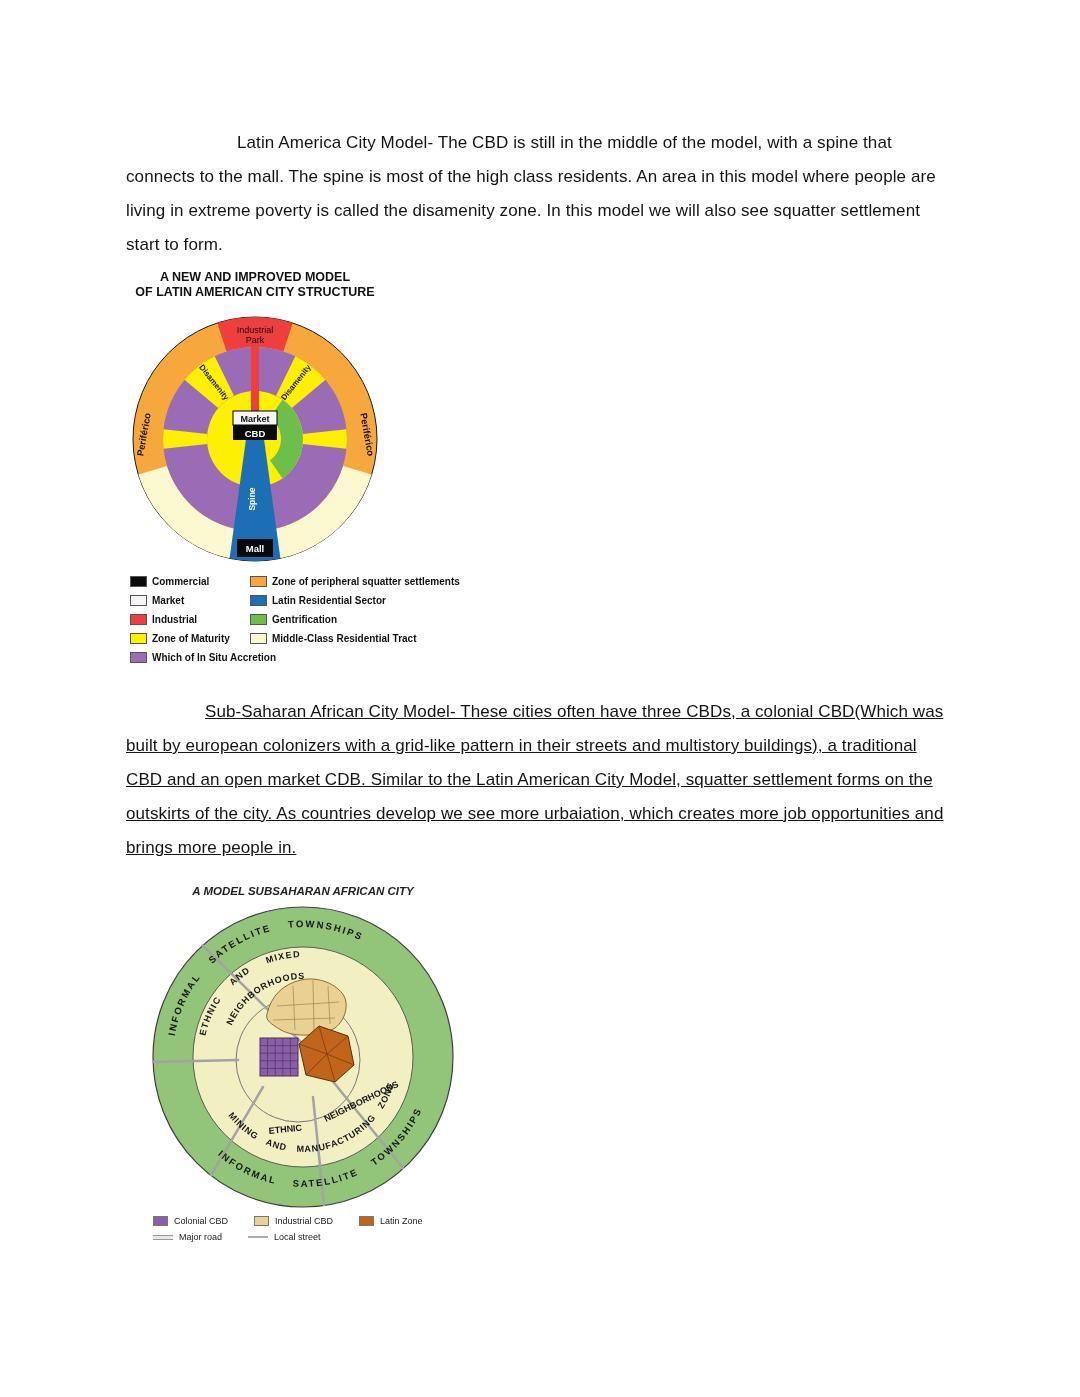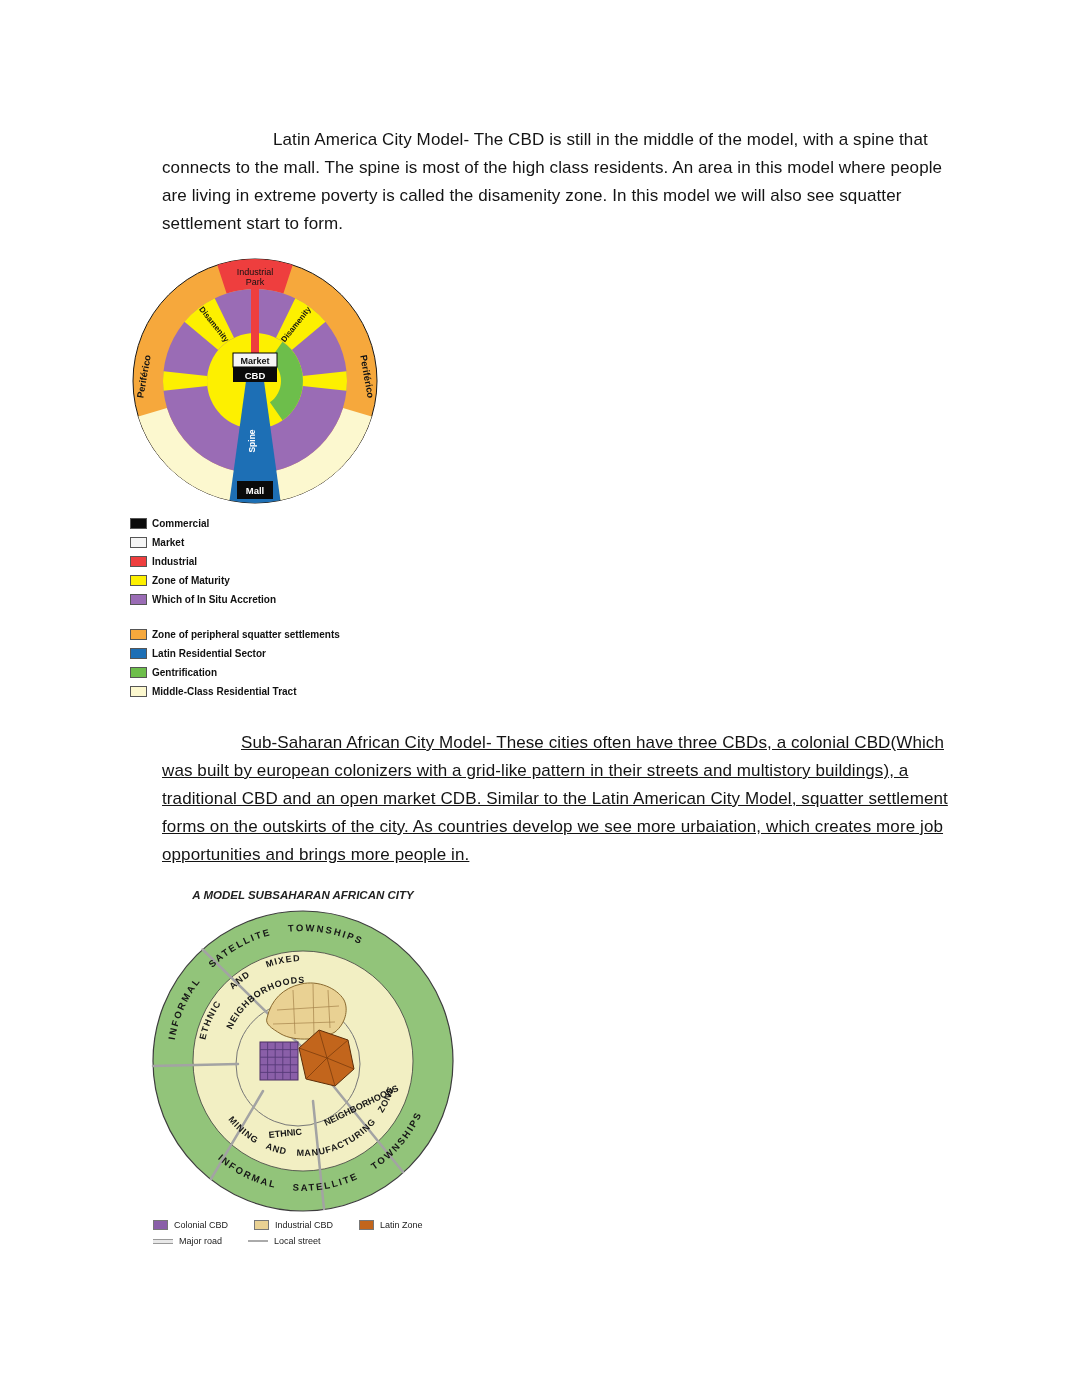--- a/index.html
+++ b/index.html
@@ -3,30 +3,30 @@
 <meta charset="utf-8">
 <style>
   * { margin:0; padding:0; box-sizing:border-box; }
   html,body { background:#ffffff; }
   .page {
     width:1080px; height:1397px; background:#ffffff;
     padding:126px 124px 0 126px;
     font-family:"Liberation Sans", sans-serif;
     color:#141414; position:relative; overflow:hidden;
   }
-  .body-text { font-size:17px; line-height:28px; letter-spacing:0.1px;margin-left:36px; }
+  .body-text { font-size:17px; line-height:34px; letter-spacing:0.1px; }
   .indent-1 { text-indent:111px; }
   .indent-2 { text-indent:79px; margin-top:32px;text-decoration:underline; }
 
   figure { margin:0; }
   .fig-latin { width:330px; margin-left:-36px; margin-top:8px; }
   .fig-title { font-size:12.5px; font-weight:bold; line-height:15px; text-align:center; width:330px; color:#111; }
   .latin-svg { display:block; width:330px; height:270px; margin-top:4px; }
 
-  .legend-latin { display:flex; gap:7px; padding-left:40px; margin-top:2px;flex-direction:column; }
+  .legend-latin { display:flex; gap:16px; padding-left:40px; margin-top:2px; }
   .legend-col { display:flex; flex-direction:column; gap:8px; }
   .legend-col.c1 { width:104px; flex:0 0 104px; }
   .legend-item { display:flex; align-items:center; gap:5px; white-space:nowrap; }
   .swatch { width:17px; height:11px; border:1px solid #555; flex:0 0 auto; }
   .legend-label { font-size:10px; font-weight:bold; color:#111; }
 
   .fig-african { width:320px; margin-left:17px; }
   .fig-title-sm { font-size:11.5px; font-weight:bold; text-align:center; width:320px; margin-top:20px; color:#222;font-style:italic; }
   .african-svg { display:block; width:320px; height:310px; margin-top:5px; }
 
@@ -45,20 +45,24 @@
   .straight-label { font-size:9px; font-weight:bold; fill:#161616; }
 </style>
 </head>
 <body>
 
 <div class="page">
 
   <p class="body-text indent-1">Latin America City Model- The CBD is still in the middle of the model, with a spine that connects to the mall. The spine is most of the high class residents. An area in this model where people are living in extreme poverty is called the disamenity zone. In this model we will also see squatter settlement start to form.</p>
 
   <figure class="fig-latin">
+    <div class="fig-title">
+      <div>A NEW AND IMPROVED MODEL</div>
+      <div>OF LATIN AMERICAN CITY STRUCTURE</div>
+    </div>
 
     <svg class="latin-svg" viewBox="0 0 330 270" xmlns="http://www.w3.org/2000/svg" xmlns:xlink="http://www.w3.org/1999/xlink">
 
       <circle cx="165" cy="135" r="122" stroke="#1a1a1a" stroke-width="1" fill="#f6a83c"></circle>
 
       <path d="M48.4,170.6 A122,122 0 0 0 139.6,254.3 L145.9,225.0 A92,92 0 0 1 77.0,161.9 Z" fill="#fcf8cf"></path>
       <path d="M190.4,254.3 A122,122 0 0 0 281.6,170.6 L253.0,161.9 A92,92 0 0 1 184.1,225.0 Z" fill="#fcf8cf"></path>
 
       <path d="M202.7,19.0 A122,122 0 0 0 127.3,19.0 L136.6,47.5 A92,92 0 0 1 193.4,47.5 Z" fill="#ee3e3e"></path>
 

